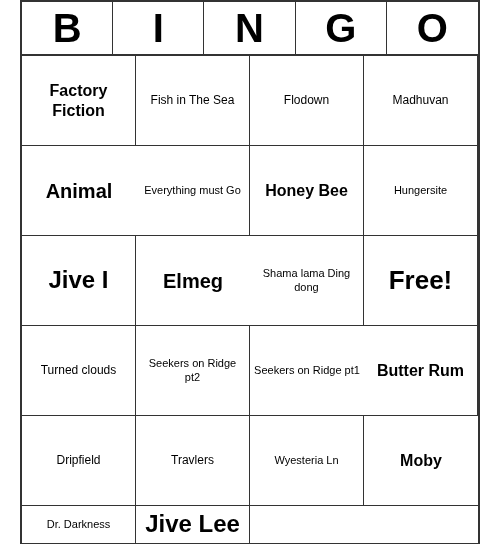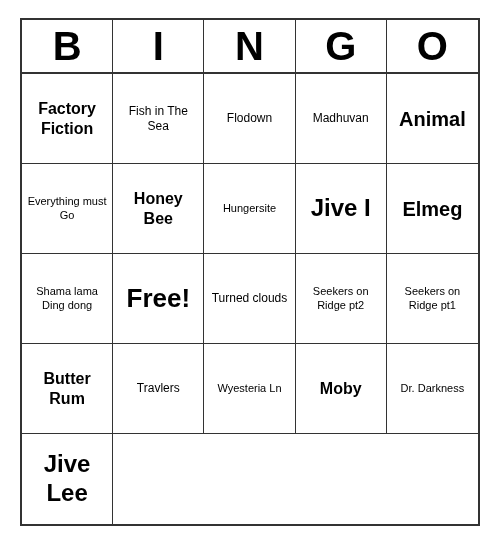--- a/index.html
+++ b/index.html
@@ -25,21 +25,21 @@
       text-align: center;
       font-size: 40px;
       font-weight: bold;
       padding: 4px 0;
       border-right: 1px solid #333;
       line-height: 1.1;
     }
     .bingo-header-cell:last-child { border-right: none; }
     .bingo-grid {
       display: grid;
-      grid-template-columns: repeat(5, 1fr);
+      grid-template-columns: repeat(4, 1fr);
       grid-template-rows: repeat(5, 90px);
     }
     .bingo-cell {
       border-right: 1px solid #333;
       border-bottom: 1px solid #333;
       display: flex;
       align-items: center;
       justify-content: center;
       text-align: center;
       padding: 4px;
@@ -91,19 +91,20 @@
       <div class="bingo-cell medium-text">Honey Bee</div>
       <div class="bingo-cell xsmall-text">Hungersite</div>
       <div class="bingo-cell xlarge-text">Jive I</div>
       <div class="bingo-cell large-text">Elmeg</div>
       <div class="bingo-cell xsmall-text">Shama lama Ding dong</div>
       <div class="bingo-cell free">Free!</div>
       <div class="bingo-cell small-text">Turned clouds</div>
       <div class="bingo-cell xsmall-text">Seekers on Ridge pt2</div>
       <div class="bingo-cell xsmall-text">Seekers on Ridge pt1</div>
       <div class="bingo-cell medium-text">Butter Rum</div>
+      <div class="bingo-cell small-text">Dripfield</div>
       <div class="bingo-cell small-text">Travlers</div>
       <div class="bingo-cell xsmall-text">Wyesteria Ln</div>
       <div class="bingo-cell medium-text">Moby</div>
       <div class="bingo-cell xsmall-text">Dr. Darkness</div>
       <div class="bingo-cell xlarge-text">Jive Lee</div>
     </div>
 </div>
 
 </body></html>

